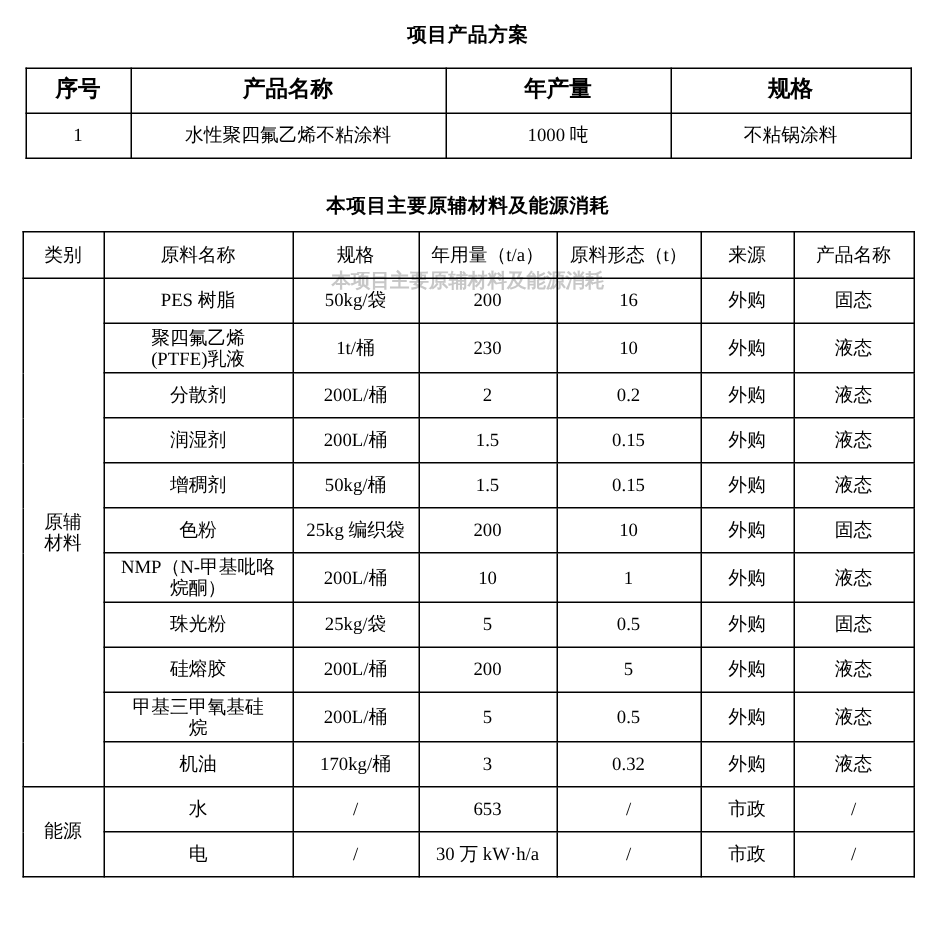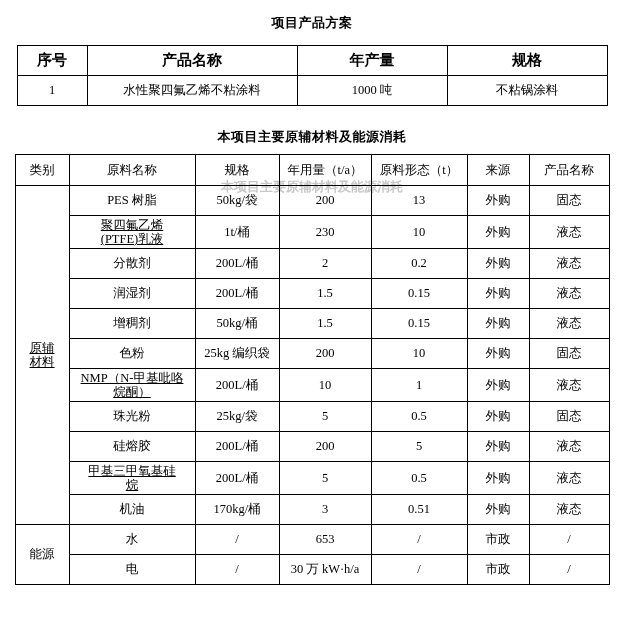--- a/index.html
+++ b/index.html
@@ -93,21 +93,21 @@
     font-weight: normal;
     height: 26px;
   }
   .m-cat { width: 54px; }
   .m-name { width: 126px; }
   .m-spec { width: 84px; }
   .m-amt { width: 92px; }
   .m-store { width: 96px; }
   .m-src { width: 62px; }
   .m-form { width: 80px; }
-  .two-line { line-height: 1.12; text-decoration: underline; }
+  .two-line { line-height: 1.12; }
   .cat-cell {
     writing-mode: horizontal-tb;
   }
 </style>
 </head>
 <body>
 
 <div class="page">
 
   <div class="title" id="title-1">项目产品方案</div>
@@ -163,21 +163,21 @@
       </tr>
 
       <tr>
         <td class="cat-cell two-line" rowspan="11">
           <div>原辅</div>
           <div>材料</div>
         </td>
         <td>PES 树脂</td>
         <td>50kg/袋</td>
         <td>200</td>
-        <td>13</td>
+        <td>16</td>
         <td>外购</td>
         <td>固态</td>
       </tr>
 
       <tr>
         <td class="two-line">
           <div>聚四氟乙烯</div>
           <div>(PTFE)乳液</div>
         </td>
         <td>1t/桶</td>
@@ -262,21 +262,21 @@
         <td>5</td>
         <td>0.5</td>
         <td>外购</td>
         <td>液态</td>
       </tr>
 
       <tr>
         <td>机油</td>
         <td>170kg/桶</td>
         <td>3</td>
-        <td>0.51</td>
+        <td>0.32</td>
         <td>外购</td>
         <td>液态</td>
       </tr>
 
       <tr>
         <td rowspan="2">能源</td>
         <td>水</td>
         <td>/</td>
         <td>653</td>
         <td>/</td>

